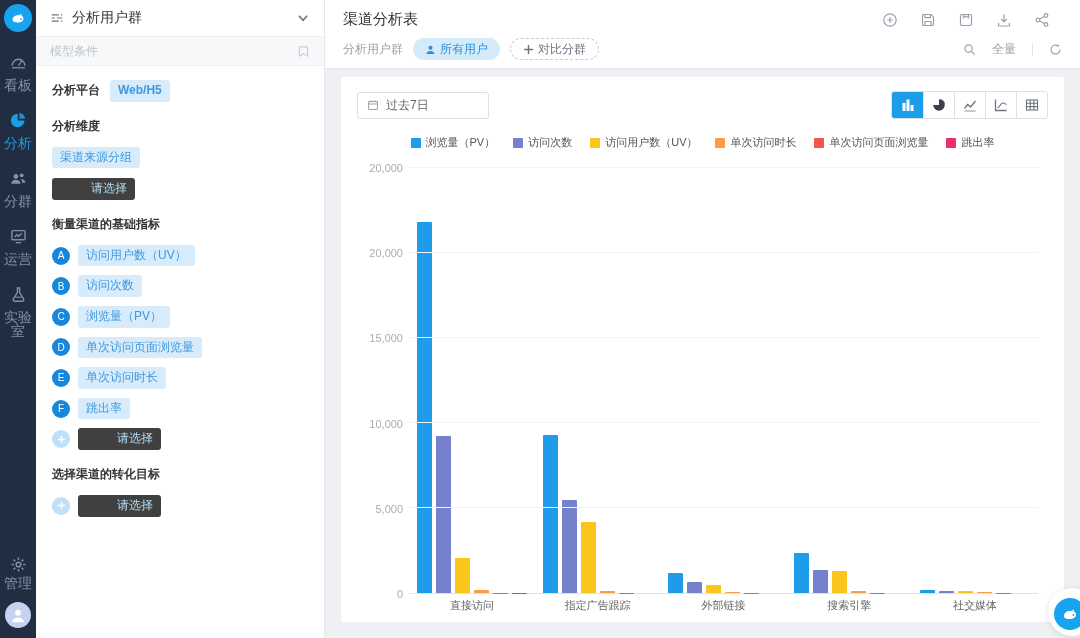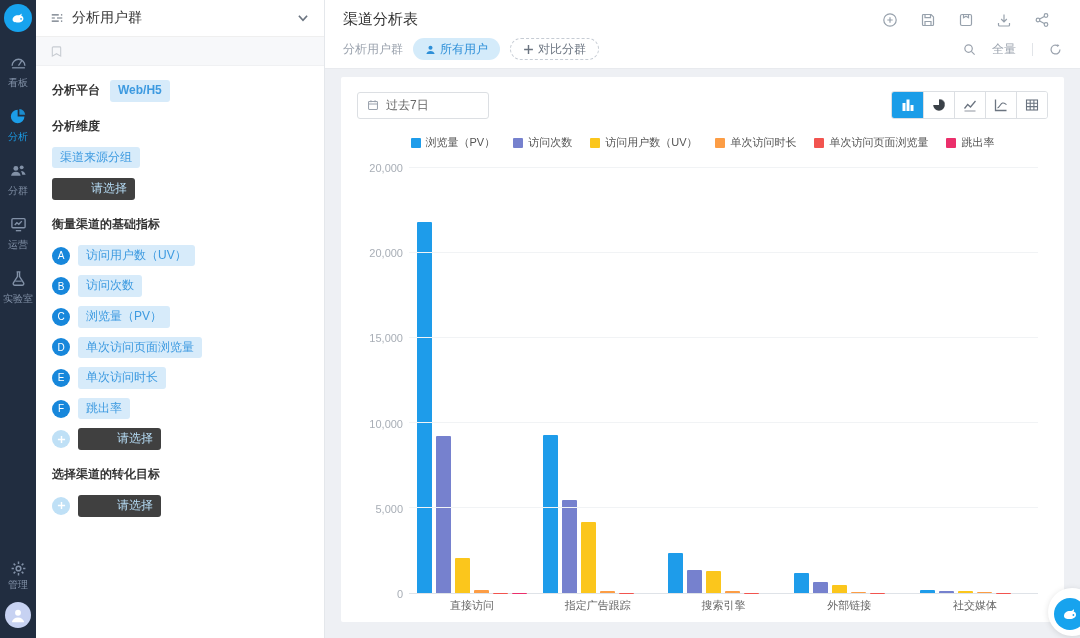--- a/index.html
+++ b/index.html
@@ -7,21 +7,21 @@
   body { font-family:"Liberation Sans","DejaVu Sans",sans-serif; background:#fff; position:relative; }
   .app { display:flex; width:1080px; height:638px; }
 
   
   .rail { width:36px; background:#212d40; display:flex; flex-direction:column; align-items:center; flex-shrink:0; }
   .rail-logo { width:28px; height:28px; border-radius:50%; background:#17a3ee; margin-top:4px; display:flex; align-items:center; justify-content:center; cursor:pointer; }
   .rail-nav { display:flex; flex-direction:column; align-items:center; margin-top:22px; gap:20px; }
   .rail-item { display:flex; flex-direction:column; align-items:center; gap:3px; color:#8291a7; cursor:pointer; }
   .rail-item.active { color:#1b9de8; }
   .rail-item svg { width:17px; height:17px; }
-  .rail-label { font-size:10px; line-height:1;text-align:center; }
+  .rail-label { font-size:14px; line-height:1;text-align:center; }
   .rail-spacer { flex:1; }
   .rail-bottom { display:flex; flex-direction:column; align-items:center; gap:12px; margin-bottom:10px; }
   .avatar { width:26px; height:26px; border-radius:50%; background:#c7d2f2; display:flex; align-items:center; justify-content:center; overflow:hidden; }
 
   
   .panel { width:289px; background:#fff; border-right:1px solid #e4e7eb; display:flex; flex-direction:column; flex-shrink:0; }
   .panel-header { height:37px; display:flex; align-items:center; padding:0 14px; border-bottom:1px solid #efefef; flex-shrink:0; }
   .panel-header svg { width:14px; height:14px; color:#6b7480; }
   .panel-title { font-size:14px; color:#333; margin-left:8px; flex:1; }
   .chev { color:#9aa2ad; }
@@ -165,20 +165,21 @@
       <svg viewBox="0 0 16 16" fill="none" stroke="currentColor" stroke-width="1.3">
         <path d="M2 4.5h8M12.5 4.5H14M2 8h3.5M8 8h6M2 11.5h8M12.5 11.5H14"></path>
         <path d="M10.5 3l2 1.5-2 1.5M6 6.5L4 8l2 1.5" stroke-width="0"></path>
       </svg>
       <span class="panel-title">分析用户群</span>
       <svg class="chev" viewBox="0 0 12 12" width="12" height="12" fill="none" stroke="currentColor" stroke-width="1.4">
         <path d="M2.5 4l3.5 4 3.5-4"></path>
       </svg>
     </div>
     <div class="model-bar">
+      <span class="model-placeholder">模型条件</span>
       <svg viewBox="0 0 14 14" fill="none" stroke="currentColor" stroke-width="1.2">
         <path d="M3.5 2h7a1 1 0 0 1 1 1v9l-4.5-2.6L2.5 12V3a1 1 0 0 1 1-1z"></path>
       </svg>
     </div>
     <div class="panel-body">
       <div class="prow">
         <span class="plabel">分析平台</span>
         <span class="chip">Web/H5</span>
       </div>
       <div class="section-title">分析维度</div>
@@ -379,36 +380,36 @@
                 <div class="group">
                   <div class="bar" title="浏览量（PV）: 9,270" style="background: rgb(30, 156, 234); height: 37.08%;"></div>
                   <div class="bar" title="访问次数: 5,450" style="background: rgb(118, 129, 206); height: 21.8%;"></div>
                   <div class="bar" title="访问用户数（UV）: 4,160" style="background: rgb(251, 198, 28); height: 16.64%;"></div>
                   <div class="bar" title="单次访问时长: 130" style="background: rgb(252, 157, 69); height: 0.52%;"></div>
                   <div class="bar" title="单次访问页面浏览量: 18" style="background: rgb(242, 84, 79); height: 0.072%;"></div>
                   <div class="bar" title="跳出率: 4" style="background: rgb(235, 47, 107); height: 0.016%;"></div>
                   <div class="cat-label">指定广告跟踪</div>
                 </div>
                 <div class="group">
+                  <div class="bar" title="浏览量（PV）: 1,180" style="background: rgb(30, 156, 234); height: 4.72%;"></div>
+                  <div class="bar" title="访问次数: 620" style="background: rgb(118, 129, 206); height: 2.48%;"></div>
+                  <div class="bar" title="访问用户数（UV）: 500" style="background: rgb(251, 198, 28); height: 2%;"></div>
+                  <div class="bar" title="单次访问时长: 80" style="background: rgb(252, 157, 69); height: 0.32%;"></div>
+                  <div class="bar" title="单次访问页面浏览量: 8" style="background: rgb(242, 84, 79); height: 0.032%;"></div>
+                  <div class="bar" title="跳出率: 2" style="background: rgb(235, 47, 107); height: 0.008%;"></div>
+                  <div class="cat-label">外部链接</div>
+                </div>
+                <div class="group">
                   <div class="bar" title="浏览量（PV）: 2,360" style="background: rgb(30, 156, 234); height: 9.44%;"></div>
                   <div class="bar" title="访问次数: 1,350" style="background: rgb(118, 129, 206); height: 5.4%;"></div>
                   <div class="bar" title="访问用户数（UV）: 1,290" style="background: rgb(251, 198, 28); height: 5.16%;"></div>
                   <div class="bar" title="单次访问时长: 100" style="background: rgb(252, 157, 69); height: 0.4%;"></div>
                   <div class="bar" title="单次访问页面浏览量: 12" style="background: rgb(242, 84, 79); height: 0.048%;"></div>
                   <div class="bar" title="跳出率: 3" style="background: rgb(235, 47, 107); height: 0.012%;"></div>
                   <div class="cat-label">搜索引擎</div>
-                </div>
-                <div class="group">
-                  <div class="bar" title="浏览量（PV）: 1,180" style="background: rgb(30, 156, 234); height: 4.72%;"></div>
-                  <div class="bar" title="访问次数: 620" style="background: rgb(118, 129, 206); height: 2.48%;"></div>
-                  <div class="bar" title="访问用户数（UV）: 500" style="background: rgb(251, 198, 28); height: 2%;"></div>
-                  <div class="bar" title="单次访问时长: 80" style="background: rgb(252, 157, 69); height: 0.32%;"></div>
-                  <div class="bar" title="单次访问页面浏览量: 8" style="background: rgb(242, 84, 79); height: 0.032%;"></div>
-                  <div class="bar" title="跳出率: 2" style="background: rgb(235, 47, 107); height: 0.008%;"></div>
-                  <div class="cat-label">外部链接</div>
                 </div>
                 <div class="group">
                   <div class="bar" title="浏览量（PV）: 150" style="background: rgb(30, 156, 234); height: 0.6%;"></div>
                   <div class="bar" title="访问次数: 120" style="background: rgb(118, 129, 206); height: 0.48%;"></div>
                   <div class="bar" title="访问用户数（UV）: 90" style="background: rgb(251, 198, 28); height: 0.36%;"></div>
                   <div class="bar" title="单次访问时长: 50" style="background: rgb(252, 157, 69); height: 0.2%;"></div>
                   <div class="bar" title="单次访问页面浏览量: 5" style="background: rgb(242, 84, 79); height: 0.02%;"></div>
                   <div class="bar" title="跳出率: 1" style="background: rgb(235, 47, 107); height: 0.004%;"></div>
                   <div class="cat-label">社交媒体</div>
                 </div>

